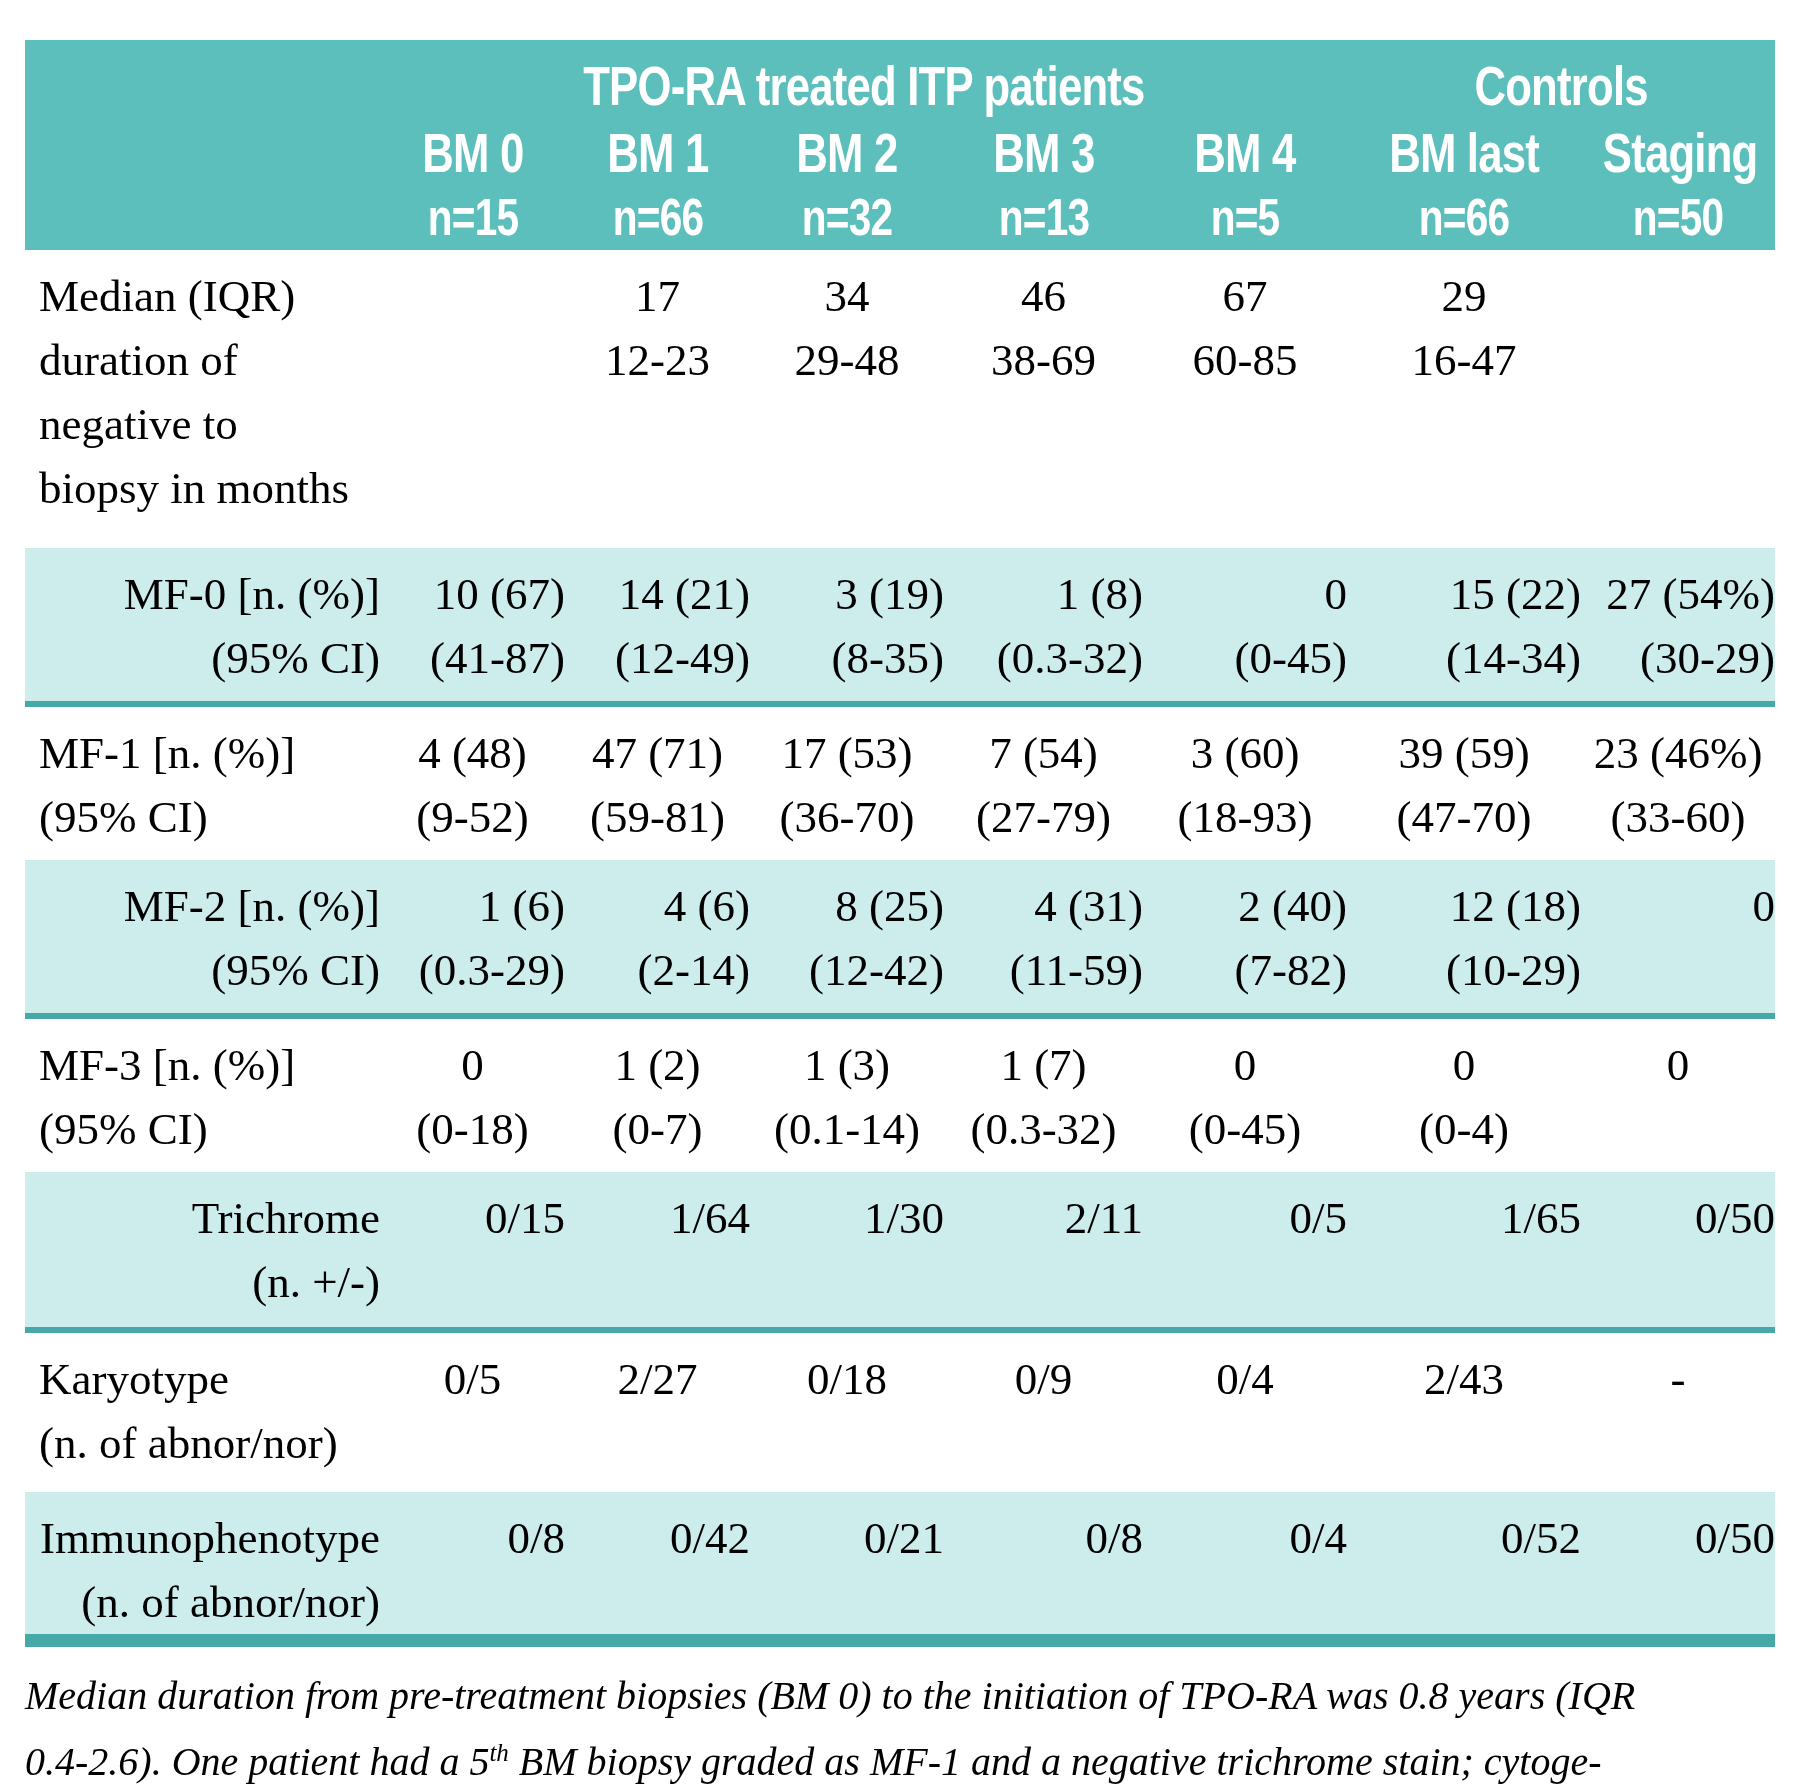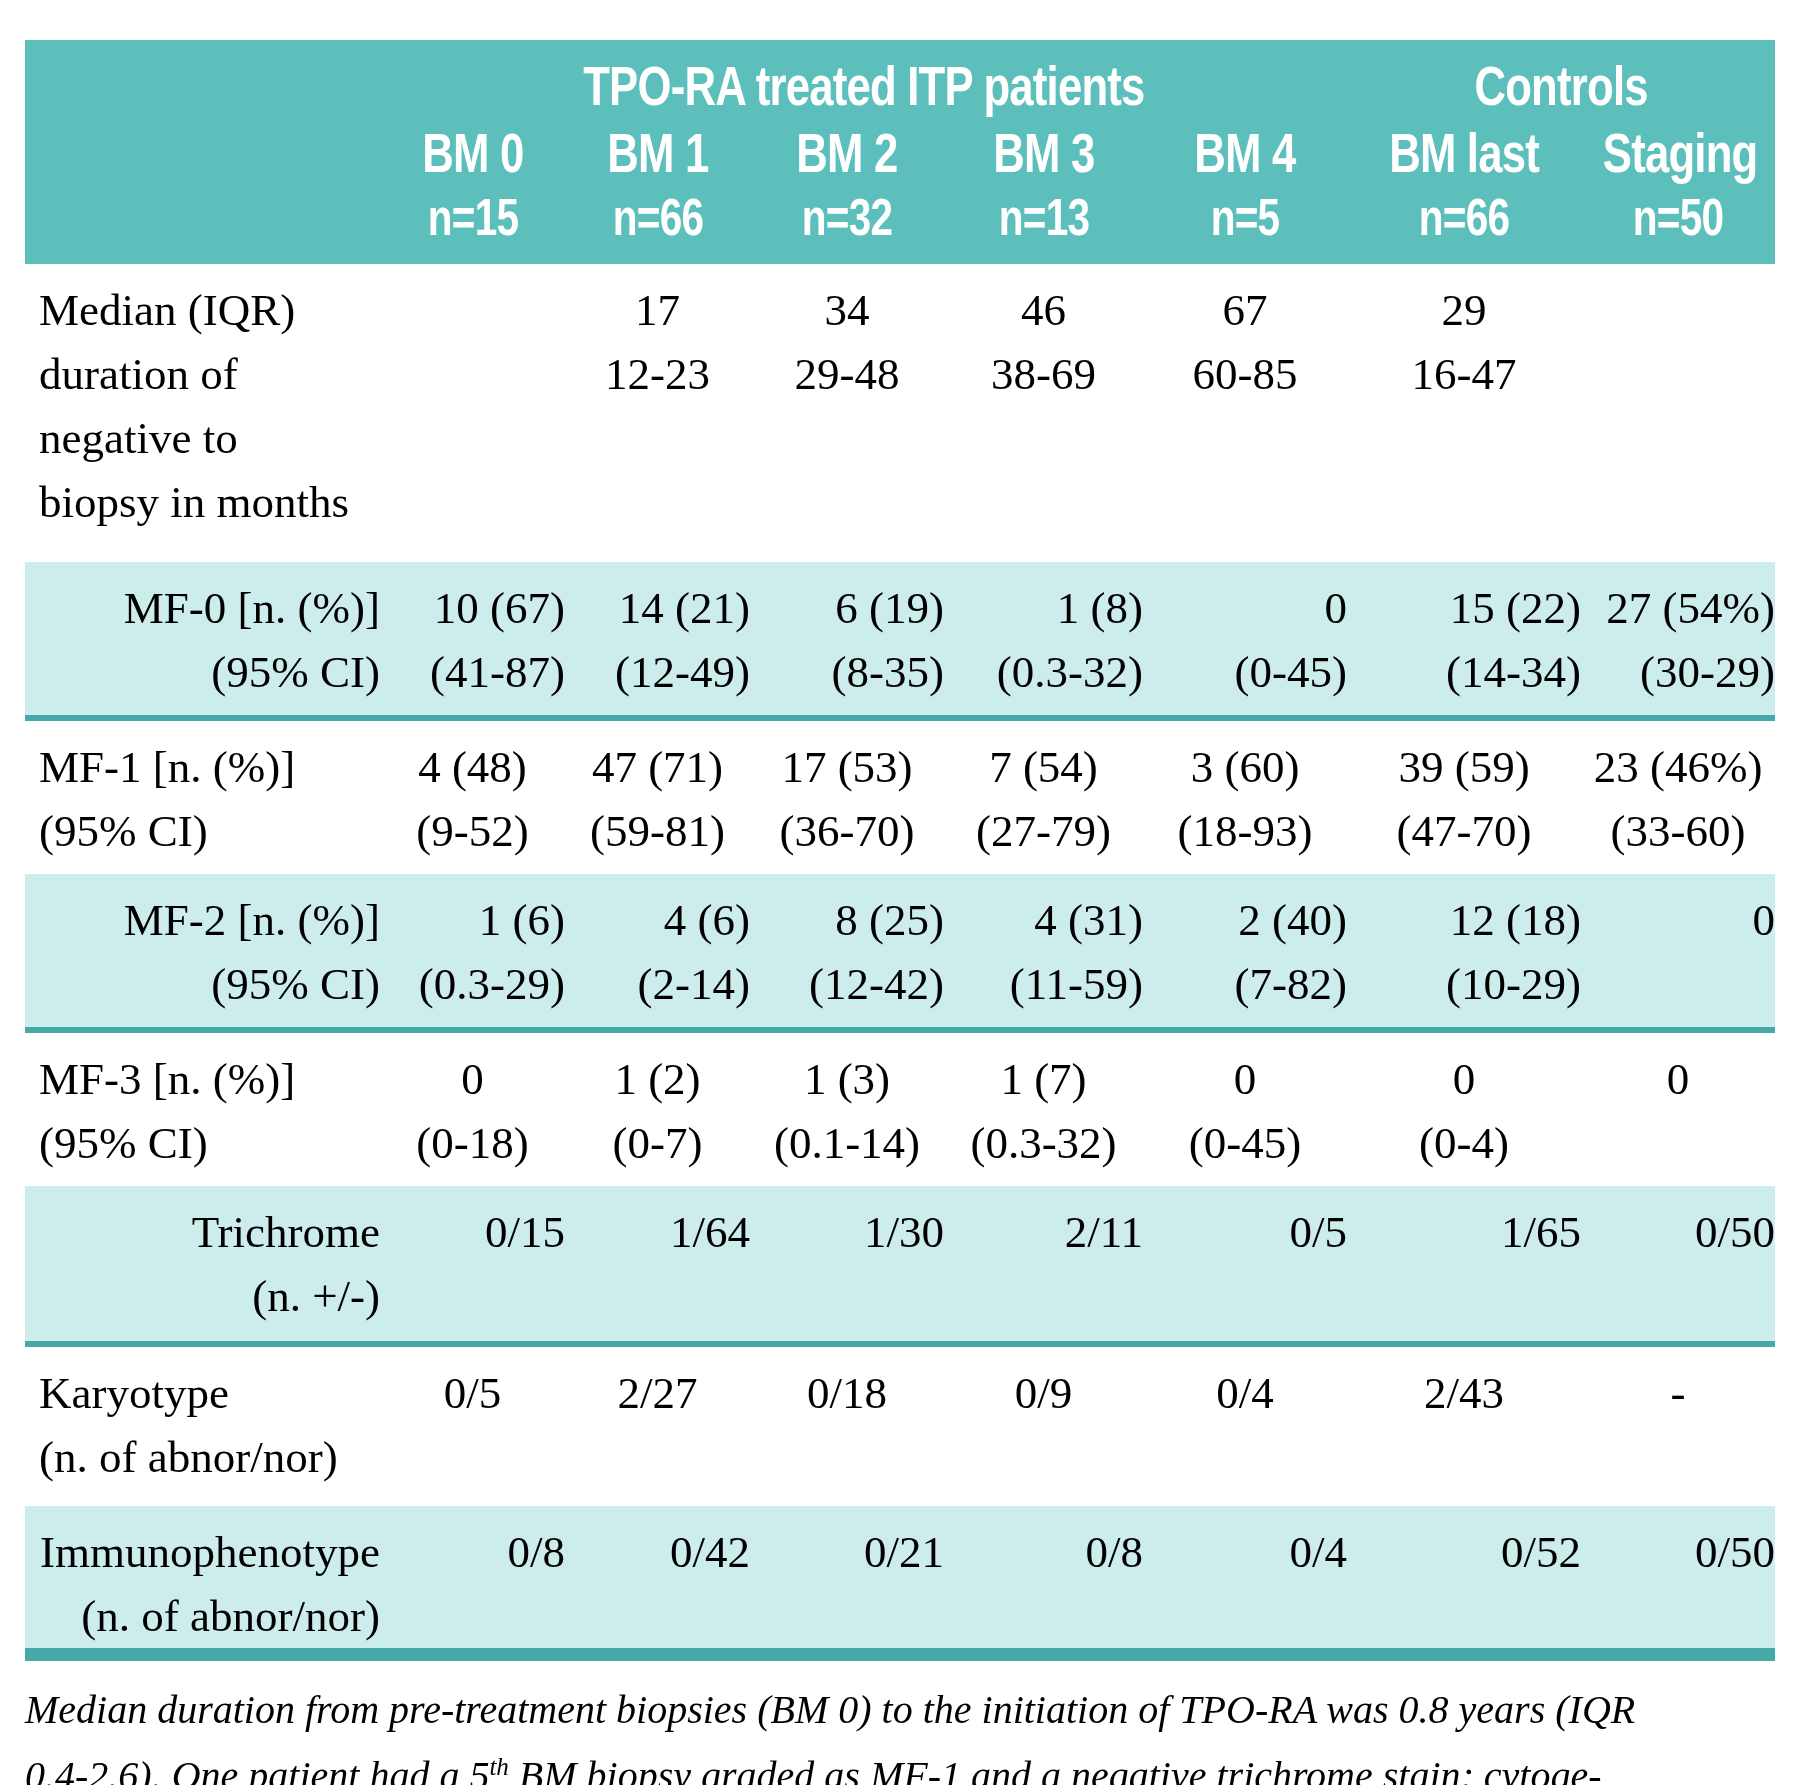--- a/index.html
+++ b/index.html
@@ -15,21 +15,21 @@
   thead th {
     background:#5cbfbc; color:#ffffff;
     font-family:"Liberation Sans", sans-serif; font-weight:bold;
     text-align:center; vertical-align:top;
   }
   tr.group-row { height:80px;margin-left:31px; }
   .group-row th { font-size:56px; padding-top:16px; line-height:60px; }
   .cond { display:inline-block; transform:scaleX(0.78); transform-origin:50% 50%;
           letter-spacing:-1px; white-space:nowrap; }
   tr.col-row { height:128px; }
-  .col-row th { padding-bottom:16px; }
+  .col-row th { padding-bottom:2px; }
   .bm { font-size:56px; line-height:66px; }
   .nn { font-size:52px; line-height:62px; }
 
   
   tbody td {
     font-size:45px; line-height:64px; text-align:center; vertical-align:top;
     padding-top:14px;
   }
   td.row-label { text-align:left; padding-left:14px; white-space:nowrap; }
   tr.shaded td { background:#cdecec; border-bottom:6px solid #46a9a7;text-align:right; }
@@ -148,21 +148,21 @@
           </td>
           <td>
               <div class="l1">10 (67)</div>
               <div class="l2">(41-87)</div>
             </td>
           <td>
               <div class="l1">14 (21)</div>
               <div class="l2">(12-49)</div>
             </td>
           <td>
-              <div class="l1">6 (19)</div>
+              <div class="l1">3 (19)</div>
               <div class="l2">(8-35)</div>
             </td>
           <td>
               <div class="l1">1 (8)</div>
               <div class="l2">(0.3-32)</div>
             </td>
           <td>
               <div class="l1">0</div>
               <div class="l2">(0-45)</div>
             </td>

